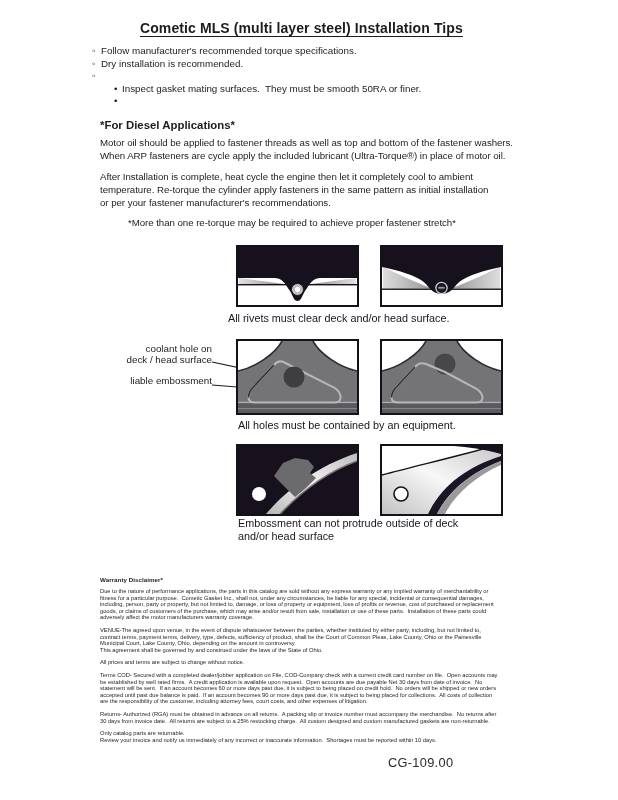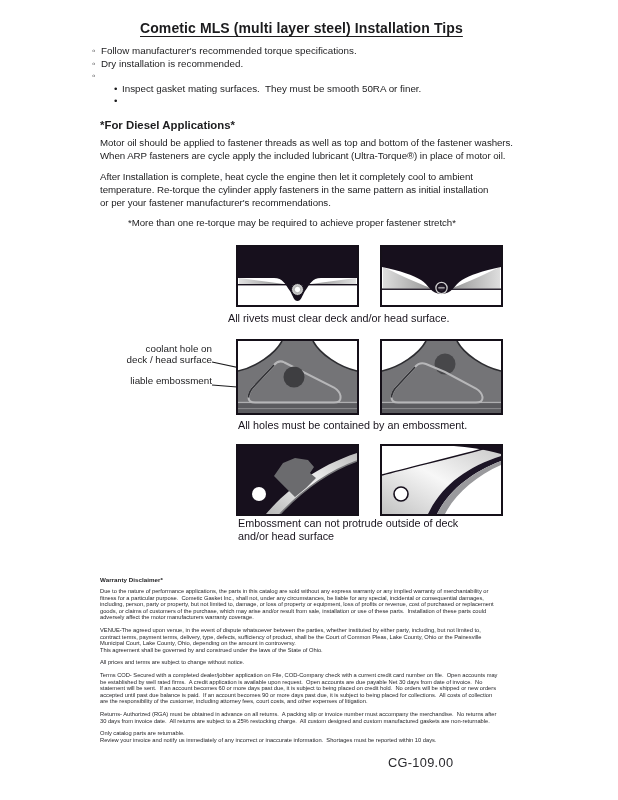--- a/index.html
+++ b/index.html
@@ -164,21 +164,21 @@
     <path d="M119,0 H75 C82,13 101,26 119,30 Z" fill="#ffffff"></path>
     <path d="M75,0 C82,13 101,26 119,30" fill="none" stroke="#2c2c30" stroke-width="1.6"></path>
     <rect x="0" y="61" width="119" height="11" fill="#5b5b5f"></rect>
     <rect x="0" y="60.8" width="119" height="1.3" fill="#aeaeb0"></rect>
     <rect x="0" y="67.2" width="119" height="0.9" fill="#919194"></rect>
     <circle cx="63" cy="23" r="10.5" fill="#47474a"></circle>
     <path d="M9.5,56.5 C9.5,53 10.5,51 13,47.5 L33,26 C36,22.5 40,21.5 44,23 L63,31 L94,47.5 C98,50 100,52.5 100.5,56 L100.5,57 C100.5,60 98,61.5 94,61.5 L16,61.5 C12,61.5 9.5,60 9.5,56.5 Z" fill="none" stroke="#b7b7b9" stroke-width="2"></path>
     <path d="M9.5,56.5 C9.5,53 10.5,51 13,47.5 L33,26" fill="none" stroke="#323236" stroke-width="1.7"></path>
   </svg>
 </div>
-<div class="abs caption c2 pre">All holes must be contained by an embossment.</div>
+<div class="abs caption c2 pre">All holes must be contained by an equipment.</div>
 
 <div class="abs rw-label r3-label col-l">RIGHT</div>
 <div class="abs rw-label r3-label col-r">WRONG</div>
 
 <div class="abs figbox r3-box col-l">
   <svg width="119" height="68" viewBox="0 0 119 68">
     <defs>
       <linearGradient id="band1" x1="0" y1="1" x2="1" y2="0">
         <stop offset="0" stop-color="#b8b8b8"></stop>
           <stop offset="0.5" stop-color="#f2f2f2"></stop>

